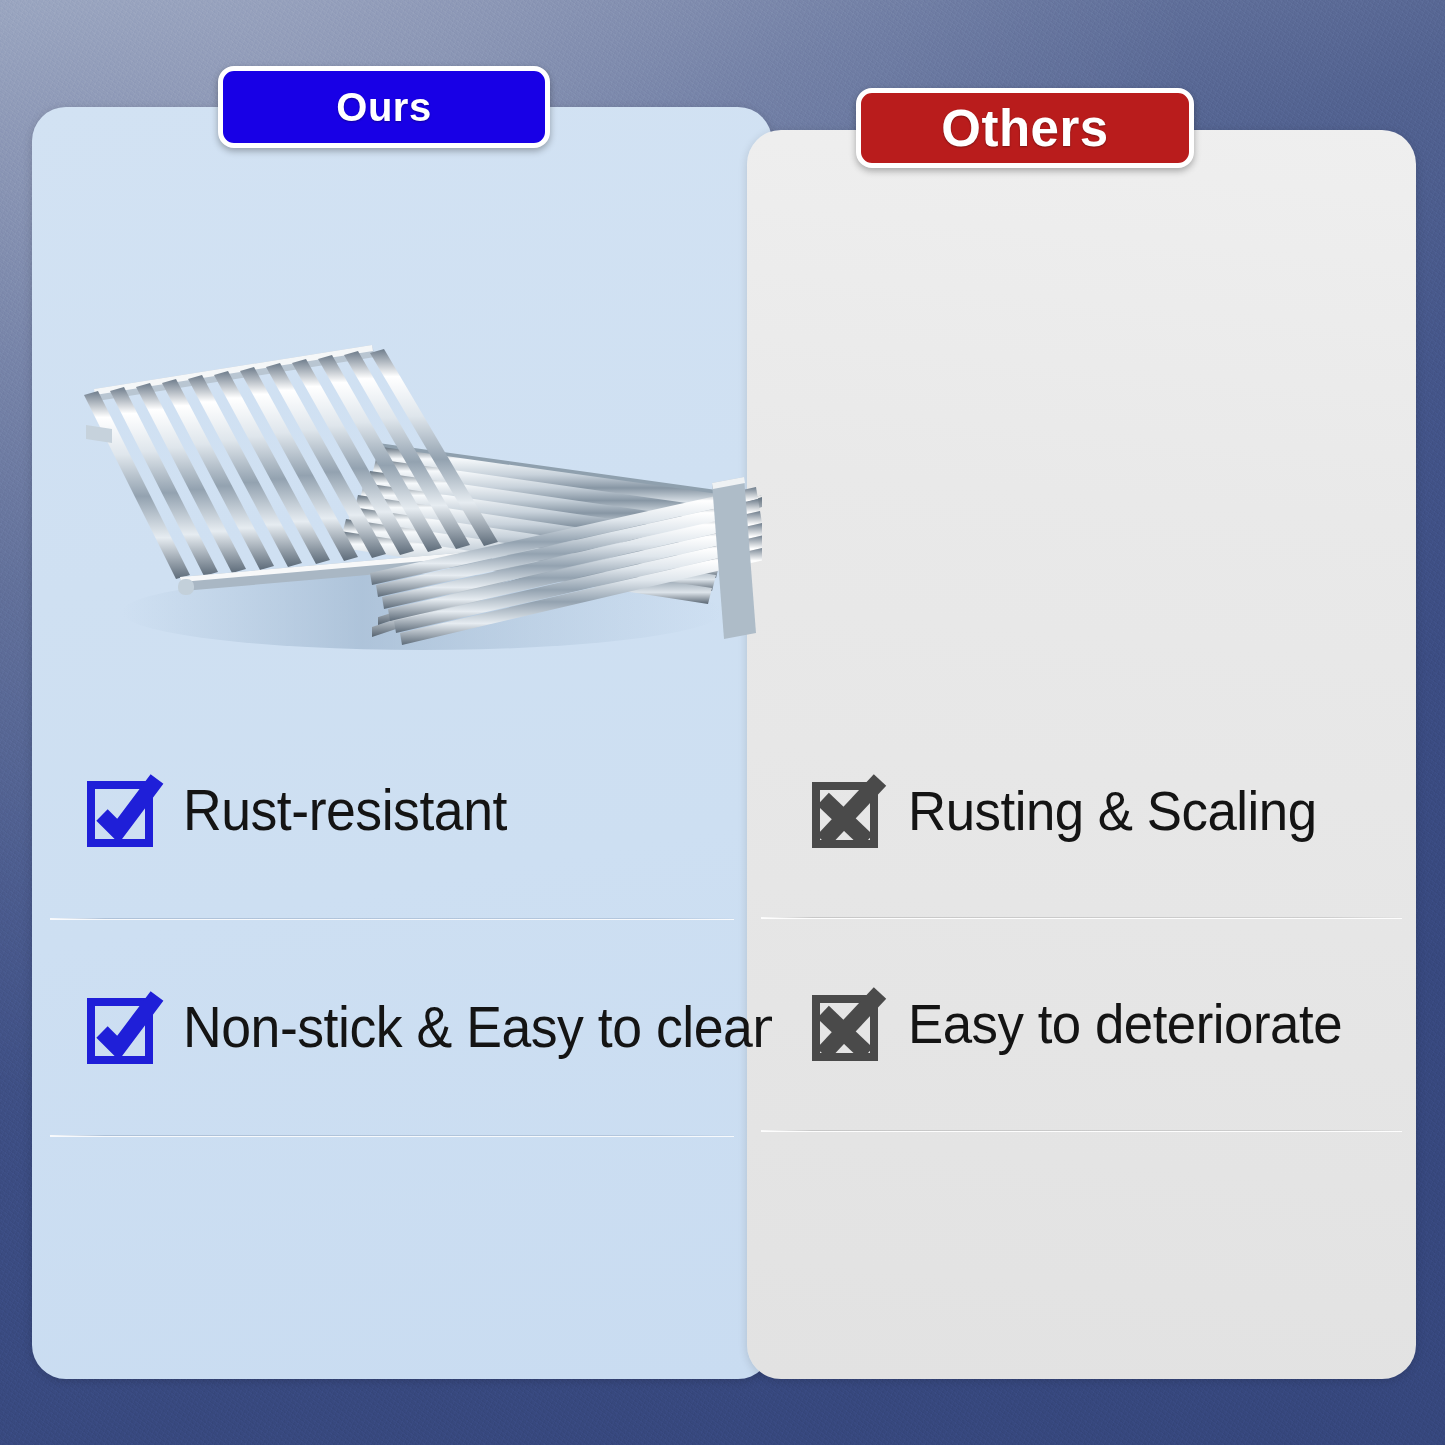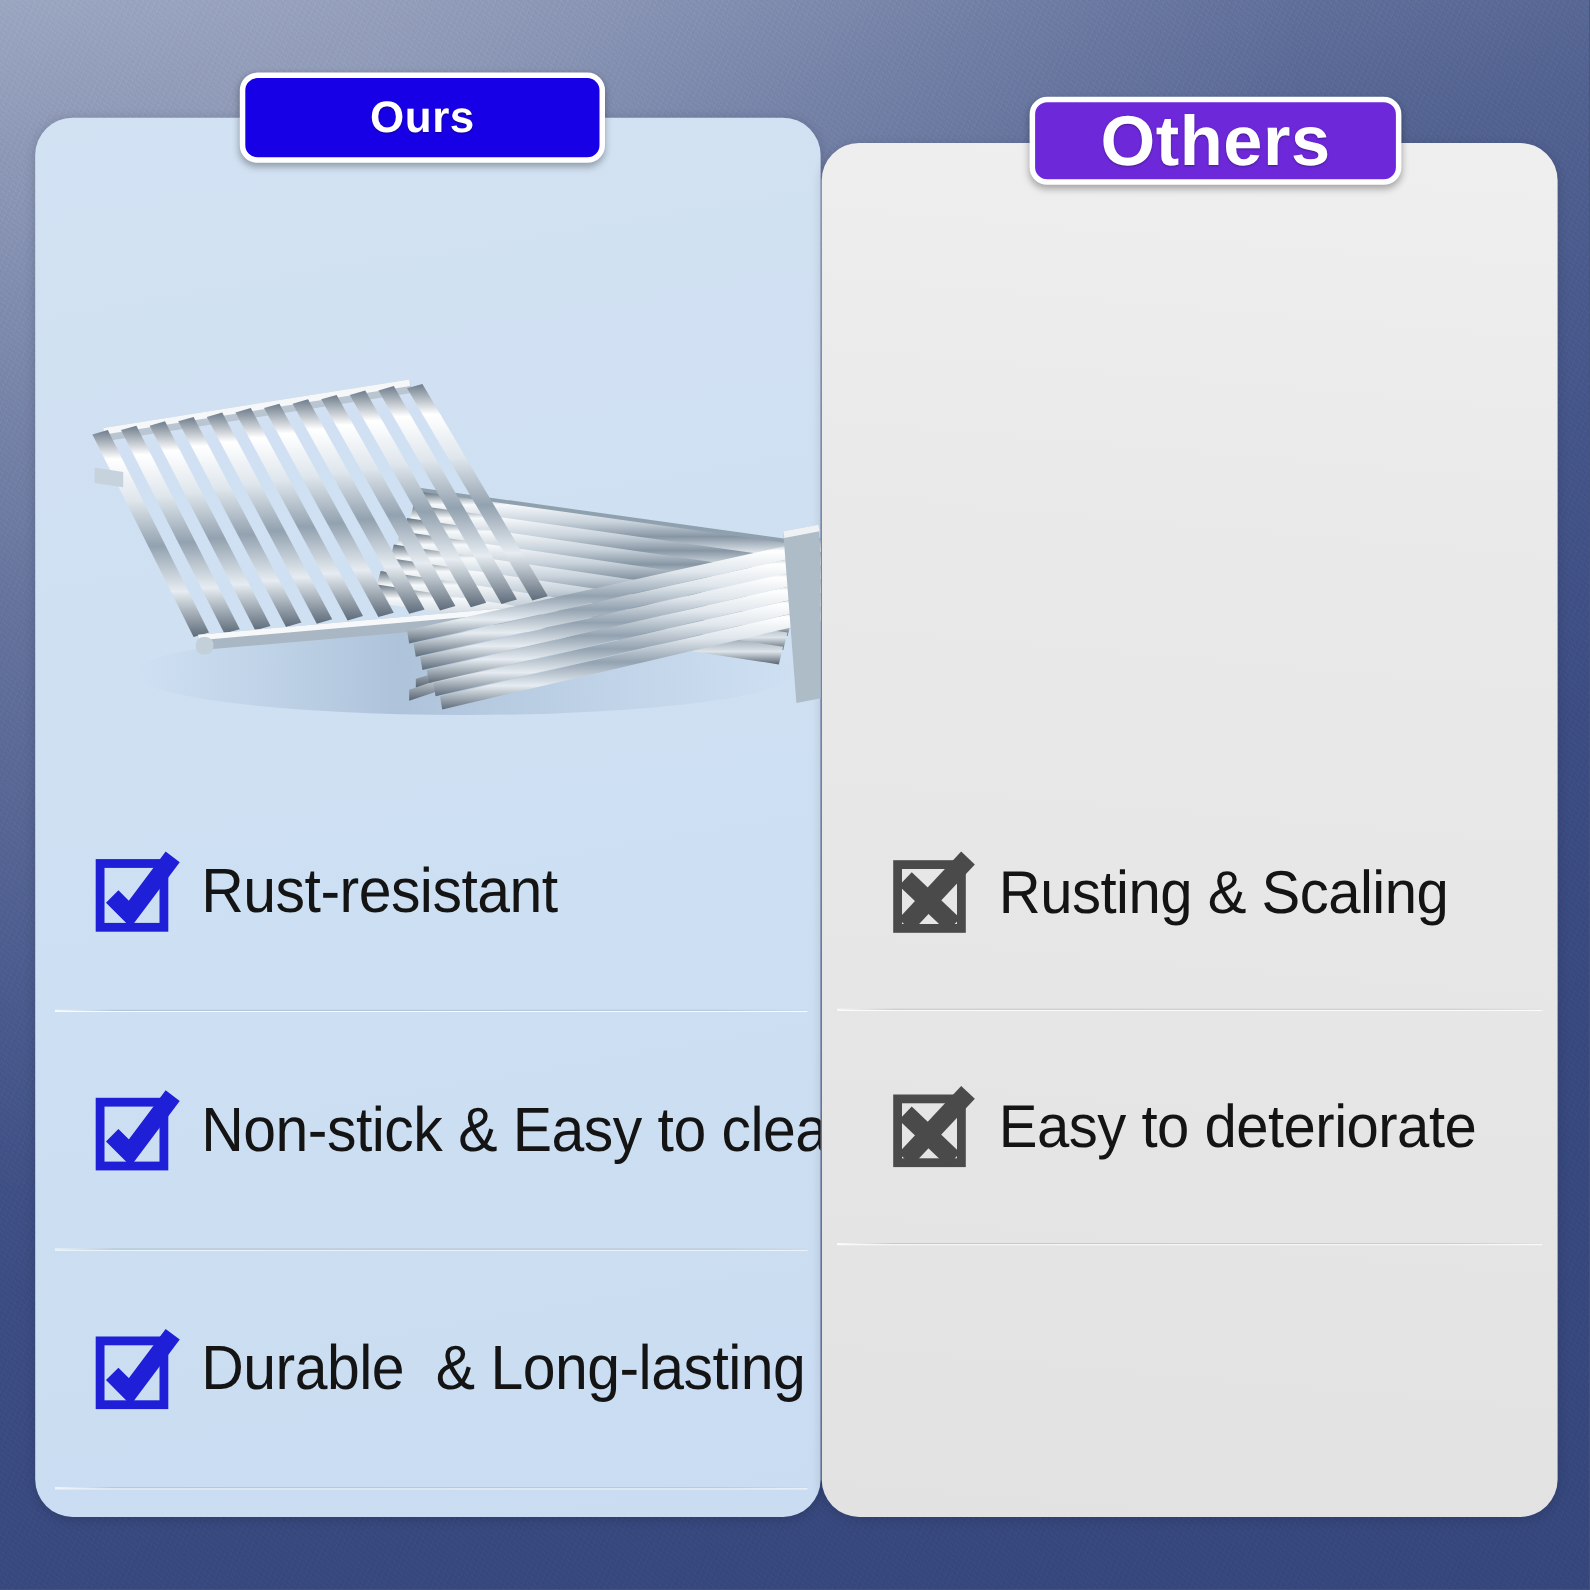--- a/index.html
+++ b/index.html
@@ -52,20 +52,21 @@
     overflow: hidden;
   }
   .panel-ours {
     left: 32px;
     top: 107px;
     width: 714px;
     height: 1272px;
     border-radius: 34px;
     background: linear-gradient(170deg, #d2e2f3 0%, #cfe0f2 35%, #cddff2 60%, #c9dcf1 100%);
     box-shadow: 0 2px 10px rgba(0,0,0,.16);
+    padding-left: 26px;
   }
   .panel-others {
     left: 747px;
     top: 130px;
     width: 669px;
     height: 1249px;
     border-radius: 34px;
     background: linear-gradient(185deg, #efefef 0%, #e9e9e9 30%, #e6e6e6 62%, #e2e2e2 100%);
     box-shadow: 0 2px 10px rgba(0,0,0,.14);
   }
@@ -88,27 +89,27 @@
   .badge-ours {
     left: 218px;
     top: 66px;
     width: 332px;
     height: 82px;
     border-radius: 16px;
     background: #1800e6;
     font-size: 40px;
   }
   .badge-others {
-    left: 936px;
+    left: 856px;
     top: 88px;
     width: 338px;
     height: 80px;
     border-radius: 16px;
-    background: #6d28d9;
-    font-size: 64px;
+    background: #b91c1c;
+    font-size: 51px;
   }
 
   
   .art {
     position: absolute;
     z-index: 3;
   }
   .art-ours  { left: 40px;  top: 220px; width: 690px; height: 330px; }
 
   
@@ -298,30 +299,20 @@
         <span class="icon-box">
           <svg viewBox="0 0 76 76">
             <rect x="6" y="12" width="58" height="58" fill="none" stroke="#1f1fd8" stroke-width="8"></rect>
             <path d="M17 42 L33 58 L72 6" fill="none" stroke="#1f1fd8" stroke-width="16" stroke-linecap="butt" stroke-linejoin="miter"></path>
           </svg>
         </span>
         <span class="row-label">Non-stick &amp; Easy to clean</span>
         <span class="divider"></span>
       </div>
 
-      <div class="row">
-        <span class="icon-box">
-          <svg viewBox="0 0 76 76">
-            <rect x="6" y="12" width="58" height="58" fill="none" stroke="#1f1fd8" stroke-width="8"></rect>
-            <path d="M17 42 L33 58 L72 6" fill="none" stroke="#1f1fd8" stroke-width="16" stroke-linecap="butt" stroke-linejoin="miter"></path>
-          </svg>
-        </span>
-        <span class="row-label">Durable  &amp; Long-lasting</span>
-        <span class="divider"></span>
-      </div>
 
     </div>
   </div>
 
   <div class="panel panel-others">
 
     <div class="rows rows-others">
 
       <div class="row">
         <span class="icon-box">

